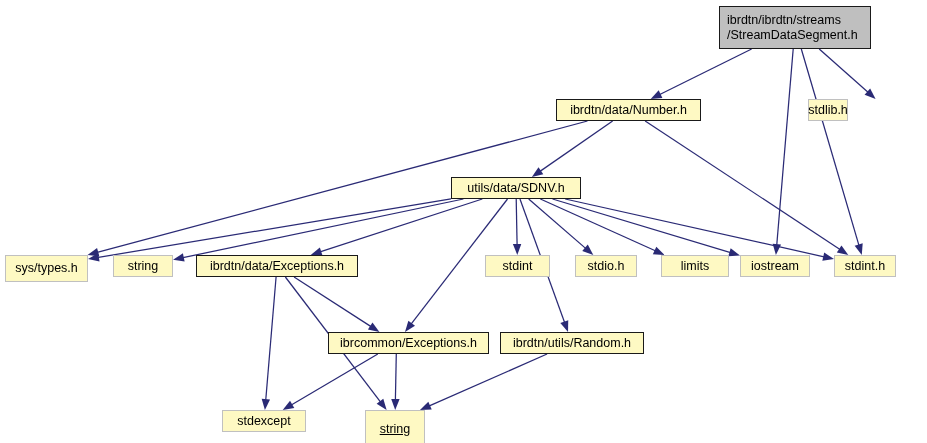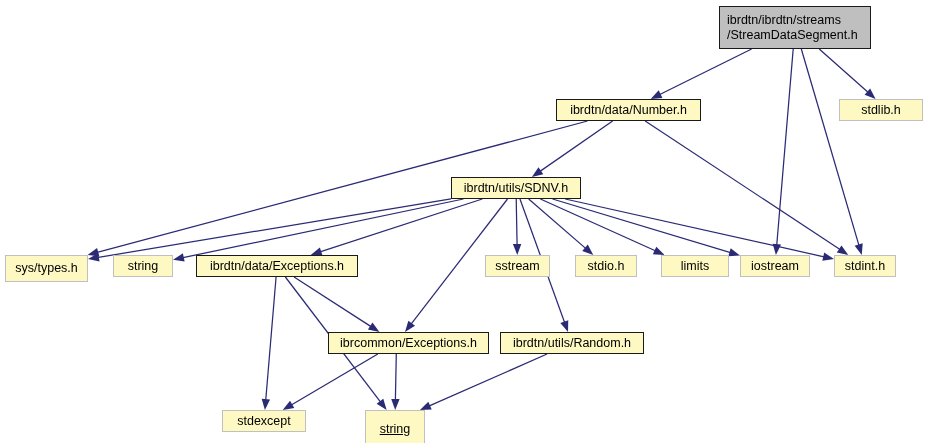--- a/index.html
+++ b/index.html
@@ -85,26 +85,26 @@
       <line x1="377.81" y1="354.00" x2="290.44" y2="405.43" stroke="#2a2a75" stroke-width="1.25"></line>
       <polygon points="282.69,410.00 290.03,400.80 294.30,408.04" fill="#2a2a75"></polygon>
       <line x1="396.29" y1="354.00" x2="395.38" y2="401.00" stroke="#2a2a75" stroke-width="1.25"></line>
       <polygon points="395.21,410.00 391.22,398.92 399.62,399.08" fill="#2a2a75"></polygon>
       <line x1="547.04" y1="354.00" x2="428.20" y2="406.37" stroke="#2a2a75" stroke-width="1.25"></line>
       <polygon points="419.96,410.00 428.33,401.72 431.72,409.41" fill="#2a2a75"></polygon>
     </svg>
 <div class="node root" style="left: 719px; top: 6px; width: 152px; height: 43px;"><span class="node-label">ibrdtn/ibrdtn/streams
 /StreamDataSegment.h</span></div>
     <div class="node bold" style="left: 556px; top: 99px; width: 145px; height: 22px;"><span class="node-label">ibrdtn/data/Number.h</span></div>
-    <div class="node" style="left: 839px; top: 99px; width: 84px; height: 22px;"><span class="node-label">stdlib.h</span></div>
-    <div class="node bold" style="left: 451px; top: 177px; width: 130px; height: 22px;"><span class="node-label">ibrdtn/utils/SDNV.h</span></div>
+    <div class="node" style="left: 808px; top: 99px; width: 40px; height: 22px;"><span class="node-label">stdlib.h</span></div>
+    <div class="node bold" style="left: 451px; top: 177px; width: 130px; height: 22px;"><span class="node-label">utils/data/SDNV.h</span></div>
     <div class="node" style="left: 5px; top: 255px; width: 83px; height: 27px;"><span class="node-label">sys/types.h</span></div>
     <div class="node" style="left: 113px; top: 255px; width: 60px; height: 22px;"><span class="node-label">string</span></div>
     <div class="node bold" style="left: 196px; top: 255px; width: 162px; height: 22px;"><span class="node-label">ibrdtn/data/Exceptions.h</span></div>
-    <div class="node" style="left: 485px; top: 255px; width: 65px; height: 22px;"><span class="node-label">sstream</span></div>
+    <div class="node" style="left: 485px; top: 255px; width: 65px; height: 22px;"><span class="node-label">stdint</span></div>
     <div class="node" style="left: 575px; top: 255px; width: 62px; height: 22px;"><span class="node-label">stdio.h</span></div>
     <div class="node" style="left: 661px; top: 255px; width: 68px; height: 22px;"><span class="node-label">limits</span></div>
     <div class="node" style="left: 740px; top: 255px; width: 70px; height: 22px;"><span class="node-label">iostream</span></div>
     <div class="node" style="left: 834px; top: 255px; width: 62px; height: 22px;"><span class="node-label">stdint.h</span></div>
     <div class="node bold" style="left: 316px; top: 332px; width: 161px; height: 22px; margin-left: 12px;"><span class="node-label">ibrcommon/Exceptions.h</span></div>
     <div class="node bold" style="left: 500px; top: 332px; width: 144px; height: 22px;"><span class="node-label">ibrdtn/utils/Random.h</span></div>
     <div class="node" style="left: 222px; top: 410px; width: 84px; height: 22px;"><span class="node-label">stdexcept</span></div>
     <div class="node" style="left: 365px; top: 410px; width: 60px; height: 38px; text-decoration: underline;"><span class="node-label">string</span></div>
   </div>
 

